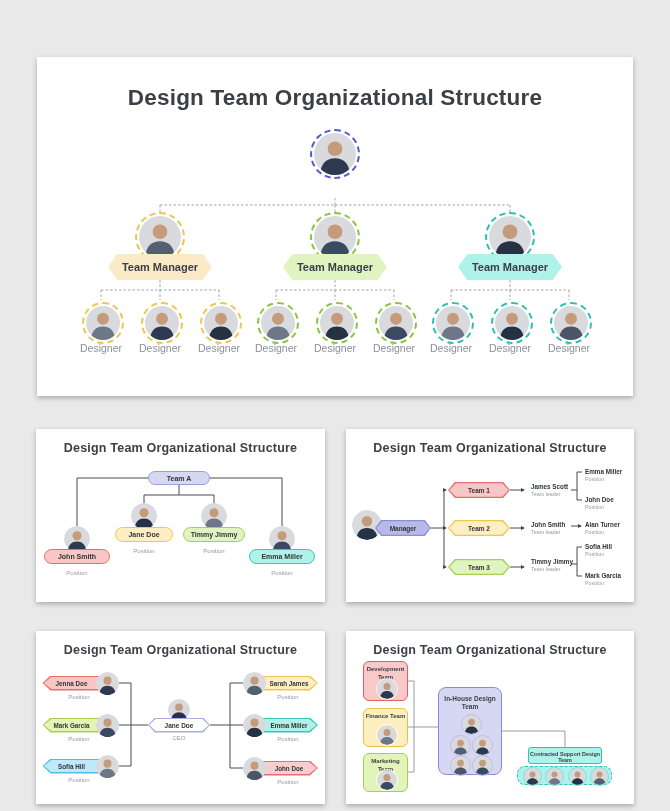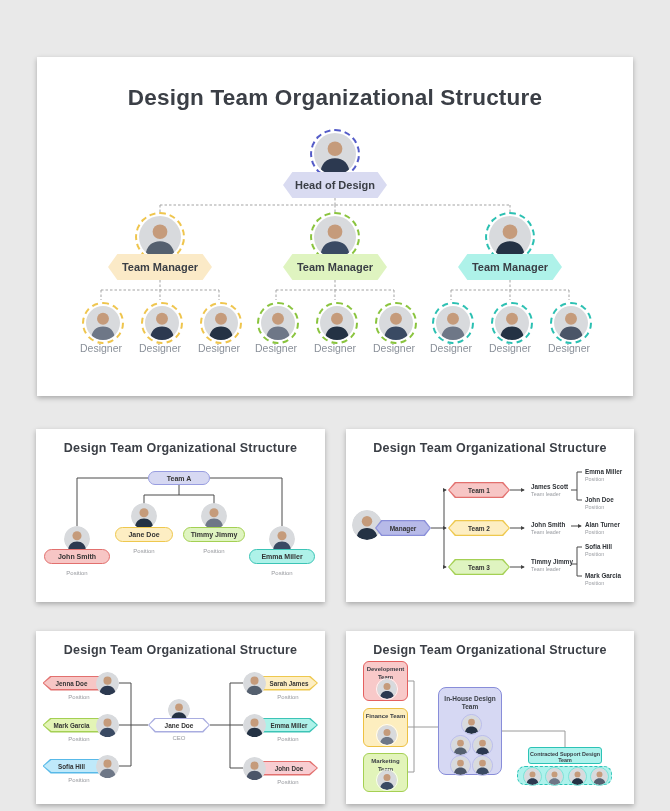--- a/index.html
+++ b/index.html
@@ -59,21 +59,20 @@
         <path d="M239,233 H357 M239,233 V243 M298,233 V243 M357,233 V243"></path>
         <path d="M414,233 H532 M414,233 V243 M473,233 V243 M532,233 V243"></path>
       </g>
     </svg>
 
     <span class="ring rg-purple p1" style="left:273px;top:72px;width:42px;height:42px;">
         <svg>
           <use href="#person" xlink:href="#person"></use>
         </svg>
       </span>
-    <div class="hex f-lav" style="left:246px;top:115px;width:104px;height:26px;font-size:11px;">Head of Design</div>
 
     <span class="ring rg-yellow p2" style="left:98px;top:155px;width:42px;height:42px;">
         <svg>
           <use href="#person" xlink:href="#person"></use>
         </svg>
       </span>
     <span class="ring rg-green p3" style="left:273px;top:155px;width:42px;height:42px;">
         <svg>
           <use href="#person" xlink:href="#person"></use>
         </svg>

